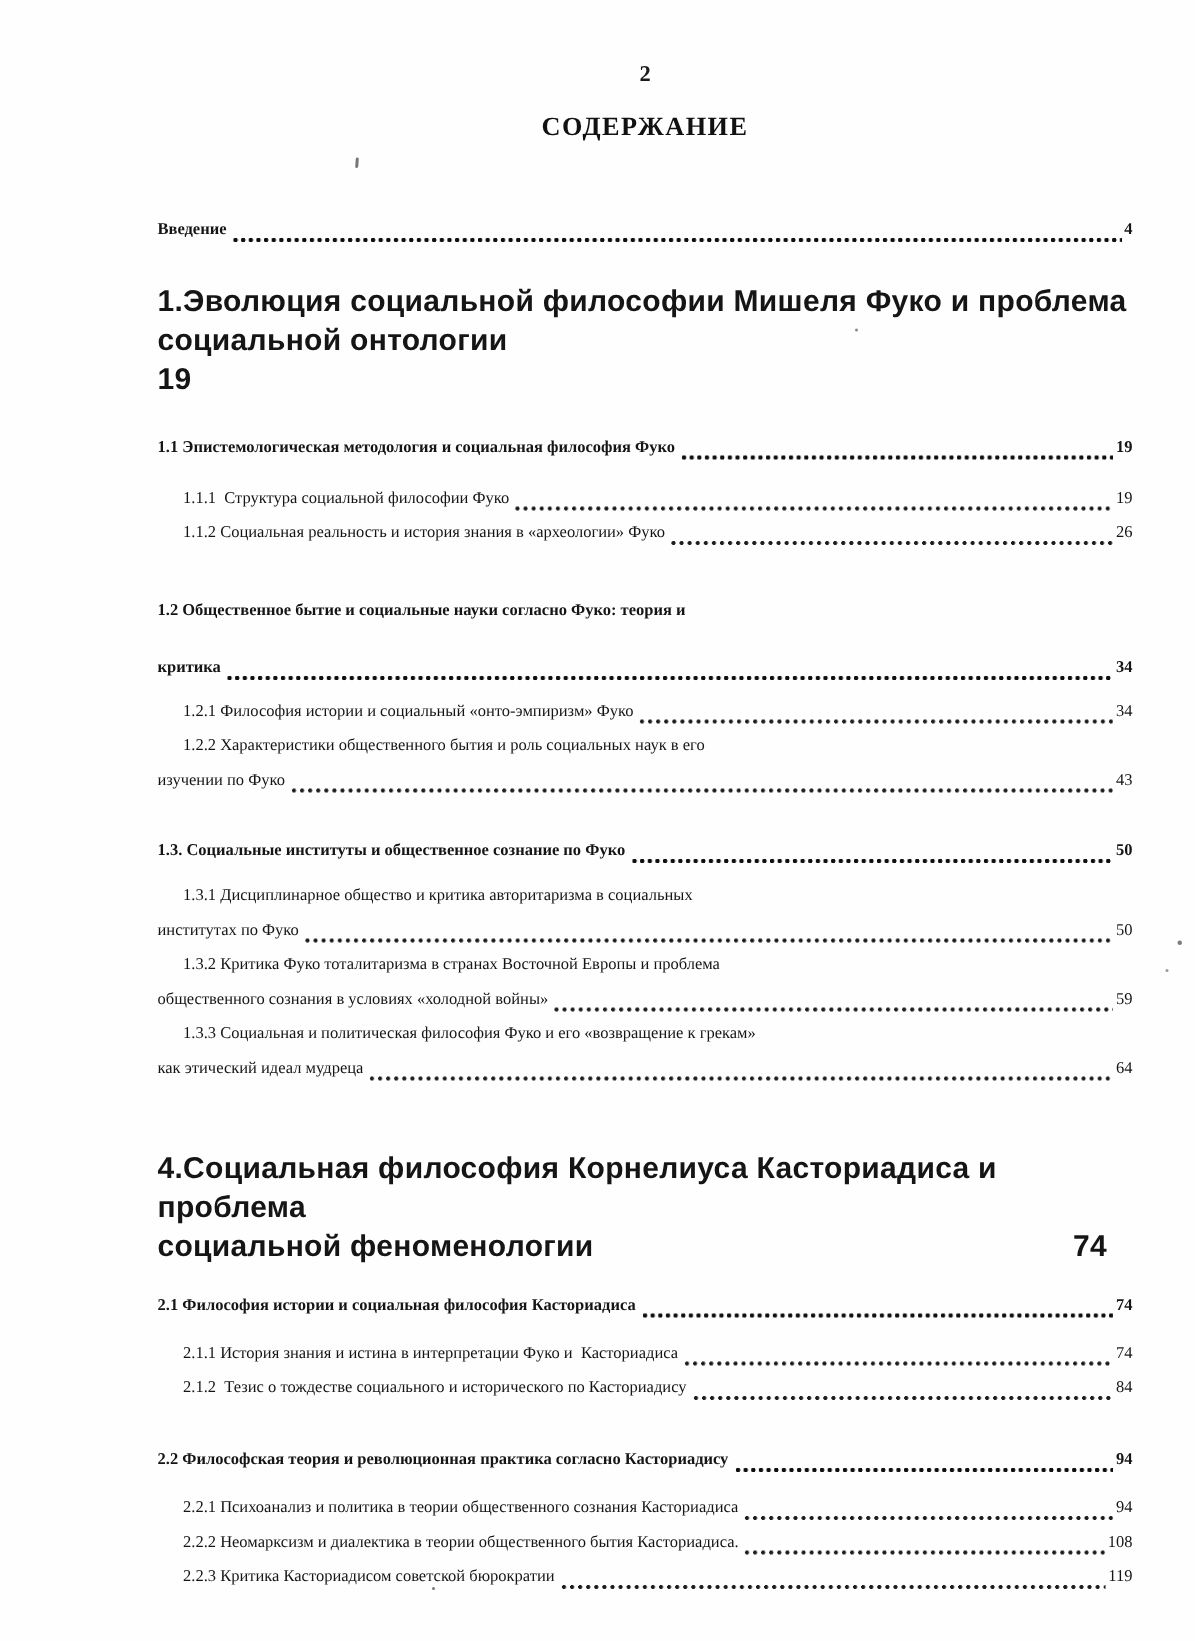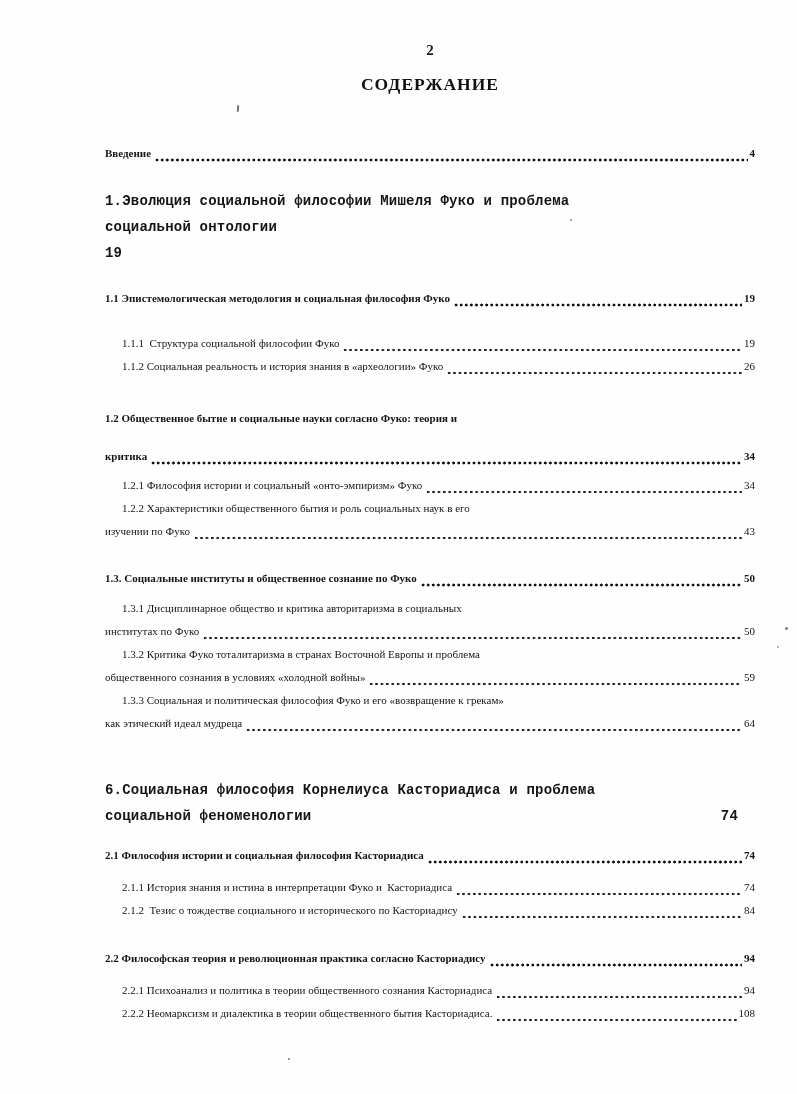--- a/index.html
+++ b/index.html
@@ -27,22 +27,22 @@
   #toc {
     position:absolute; top:0; left:105px; width:650px;
   }
   .entry { margin:0; }
   .entry.serif, .entry.serif-bold {
     font-family:"Liberation Serif", serif;
     font-size:11px; line-height:23px;
   }
   .entry.serif-bold { font-weight:700; }
   .entry.sans-bold {
-    font-family:Liberation Mono, monospace;
-    font-weight:700; font-size:14px; line-height:26px; letter-spacing:0.2px;
+    font-family:Liberation Sans, sans-serif;
+    font-weight:700; font-size:20px; line-height:26px; letter-spacing:0.2px;
   }
   .line { display:flex; align-items:flex-end; }
   .txt { white-space:pre-wrap; }
   
   .entry.serif .line:first-child .txt { padding-left:17px; }
   .leader {
     flex:1 1 auto; align-self:flex-end;
     height:4px; margin:0 2px 3px 4px;
     background-image:radial-gradient(circle at 2px 2px, #1d1d1d 1.15px, transparent 1.55px);
     background-size:5.4px 4px;
@@ -54,21 +54,21 @@
     background-image:radial-gradient(circle at 2px 2px, #0e0e0e 1.3px, transparent 1.7px);
     background-size:5.1px 4px;
   }
   .spacer { flex:1 1 auto; }
   .page-no { white-space:nowrap; }
 
   
   #e-vvedenie { margin-top:142px; }
   #e-ch1      { margin-top:23px; }
   #e-s11      { margin-top:21px; }
-  #e-s111     { margin-top:22px; }
+  #e-s111     { margin-top:11px; }
   #e-s12      { margin-top:29px; }
   #e-s12 .line:first-child { margin-bottom:15px; }
   #e-s121     { margin-top:6px;text-align:right; }
   #e-s13      { margin-top:24px;text-align:right; }
   #e-s131     { margin-top:7px; }
   #e-ch2      { margin-top:42px; }
   #e-ch2 .page-no { margin-right:17px; }
   #e-s21      { margin-top:15px; }
   #e-s211     { margin-top:9px; }
   #e-s22      { margin-top:25px; }
@@ -189,21 +189,21 @@
           <span class="txt">1.3.3 Социальная и политическая философия Фуко и его «возвращение к грекам»</span>
         </div>
         <div class="line">
           <span class="txt">как этический идеал мудреца</span>
           <span class="leader"></span>
           <span class="page-no">64</span>
         </div>
       </div>
       <div class="entry sans-bold" id="e-ch2">
         <div class="line">
-          <span class="txt">6.Социальная философия Корнелиуса Касториадиса и проблема</span>
+          <span class="txt">4.Социальная философия Корнелиуса Касториадиса и проблема</span>
         </div>
         <div class="line">
           <span class="txt">социальной феноменологии</span>
           <span class="spacer"></span>
           <span class="page-no">74</span>
         </div>
       </div>
       <div class="entry serif-bold" id="e-s21">
         <div class="line">
           <span class="txt">2.1 Философия истории и социальная философия Касториадиса</span>
@@ -237,20 +237,27 @@
           <span class="txt">2.2.1 Психоанализ и политика в теории общественного сознания Касториадиса</span>
           <span class="leader"></span>
           <span class="page-no">94</span>
         </div>
       </div>
       <div class="entry serif" id="e-s222">
         <div class="line">
           <span class="txt">2.2.2 Неомарксизм и диалектика в теории общественного бытия Касториадиса.</span>
           <span class="leader"></span>
           <span class="page-no">108</span>
+        </div>
+      </div>
+      <div class="entry serif" id="e-s223">
+        <div class="line">
+          <span class="txt">2.2.3 Критика Касториадисом советской бюрократии</span>
+          <span class="leader"></span>
+          <span class="page-no">119</span>
         </div>
       </div>
     </div>
 
   <div class="speck tick" id="speck-a"></div>
   <div class="speck" id="speck-b"></div>
   <div class="speck" id="speck-c"></div>
   <div class="speck" id="speck-d"></div>
   <div class="speck" id="speck-e"></div>
 </div>

